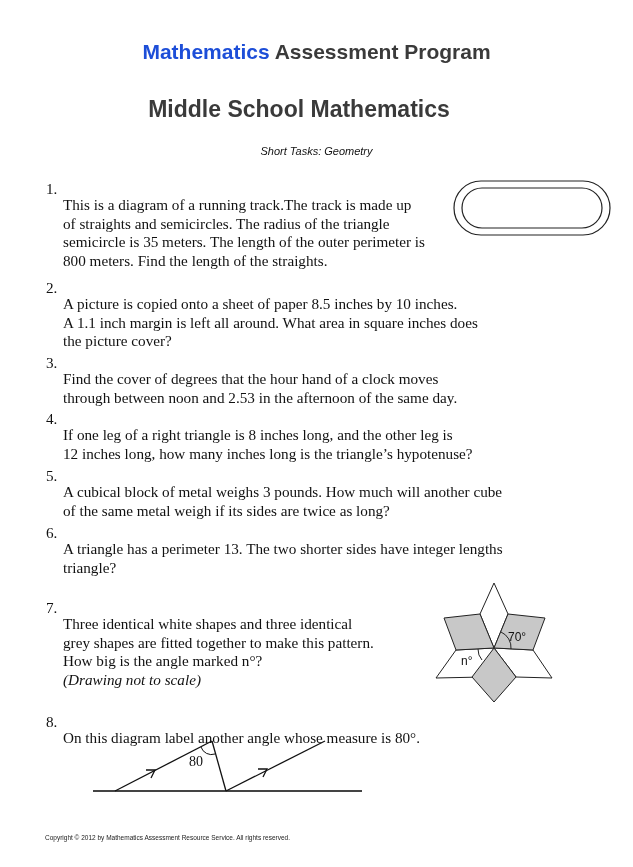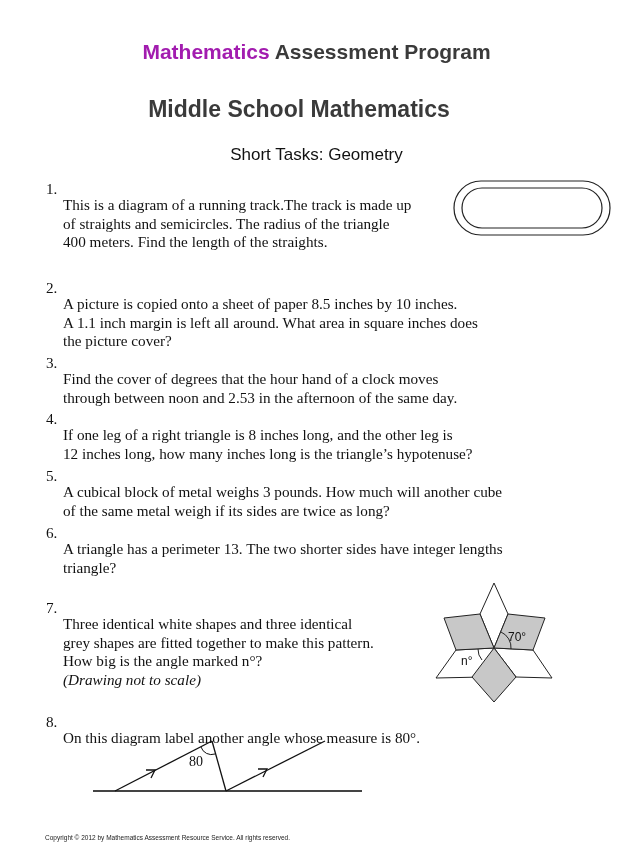--- a/index.html
+++ b/index.html
@@ -1,23 +1,23 @@
 <!DOCTYPE html>
 <html><head>
 <meta charset="utf-8">
 <style>
   html, body { margin: 0; padding: 0; background: #ffffff; }
   body { width: 633px; height: 867px; position: relative; overflow: hidden; color: #111; }
   .sans { font-family: "Liberation Sans", sans-serif; }
   .serif { font-family: "Liberation Serif", serif; }
   .header1 { position: absolute; top: 40px; left: 0; width: 633px; text-align: center; font-size: 21px; font-weight: bold; }
-  .header1 .a { color: #a21caf; margin-top: 24px; }
+  .header1 .a { color: #1d4ed8; margin-top: 24px; }
   .header1 .b { color: #3a3a3a; }
   .header2 { position: absolute; top: 96px; left: 0; width: 598px; text-align: center; font-size: 23px; font-weight: bold; color: #3a3a3a; }
-  .header3 { position: absolute; top: 145px; left: 0; width: 633px; text-align: center; font-size: 17px; color: #111; }
+  .header3 { position: absolute; top: 145px; left: 0; width: 633px; text-align: center; font-size: 11px; color: #111; font-style: italic; }
   .q { position: absolute; left: 46px; font-size: 15.2px; line-height: 18.6px; color: #111; }
   .q .num { position: absolute; left: 0; top: 0; }
   .q .body { margin-left: 17px; margin-top: 16px; }
   .q .line { white-space: nowrap; display: block; }
   .italic { font-style: italic; }
   .copyright { position: absolute; top: 834px; left: 45px; font-size: 6.5px; color: #222; }
   svg { position: absolute; }
 </style>
 </head>
 <body>
@@ -26,21 +26,22 @@
   <span class="a">Mathematics</span><span class="b"> Assessment Program</span>
 </div>
 <div class="header2 sans">Middle School Mathematics</div>
 <div class="header3 sans">Short Tasks: Geometry</div>
 
 <div class="q serif" style="top:180px;">
   <span class="num">1.</span>
   <div class="body">
     <span class="line">This is a diagram of a running track.The track is made up</span>
     <span class="line">of straights and semicircles. The radius of the triangle</span>
-    <span class="line">400 meters. Find the length of the straights.</span>
+    <span class="line">semicircle  is 35 meters. The length of the outer perimeter is</span>
+    <span class="line">800 meters. Find the length of the straights.</span>
   </div>
 </div>
 <svg style="left:452px; top:179px;" width="160" height="58" viewBox="0 0 160 58">
   <rect x="2" y="2" width="156" height="54" rx="27" ry="27" fill="none" stroke="#222" stroke-width="1.2"></rect>
   <rect x="10" y="9" width="140" height="40" rx="20" ry="20" fill="none" stroke="#222" stroke-width="1.2"></rect>
 </svg>
 
 <div class="q serif" style="top:279px;">
   <span class="num">2.</span>
   <div class="body">

